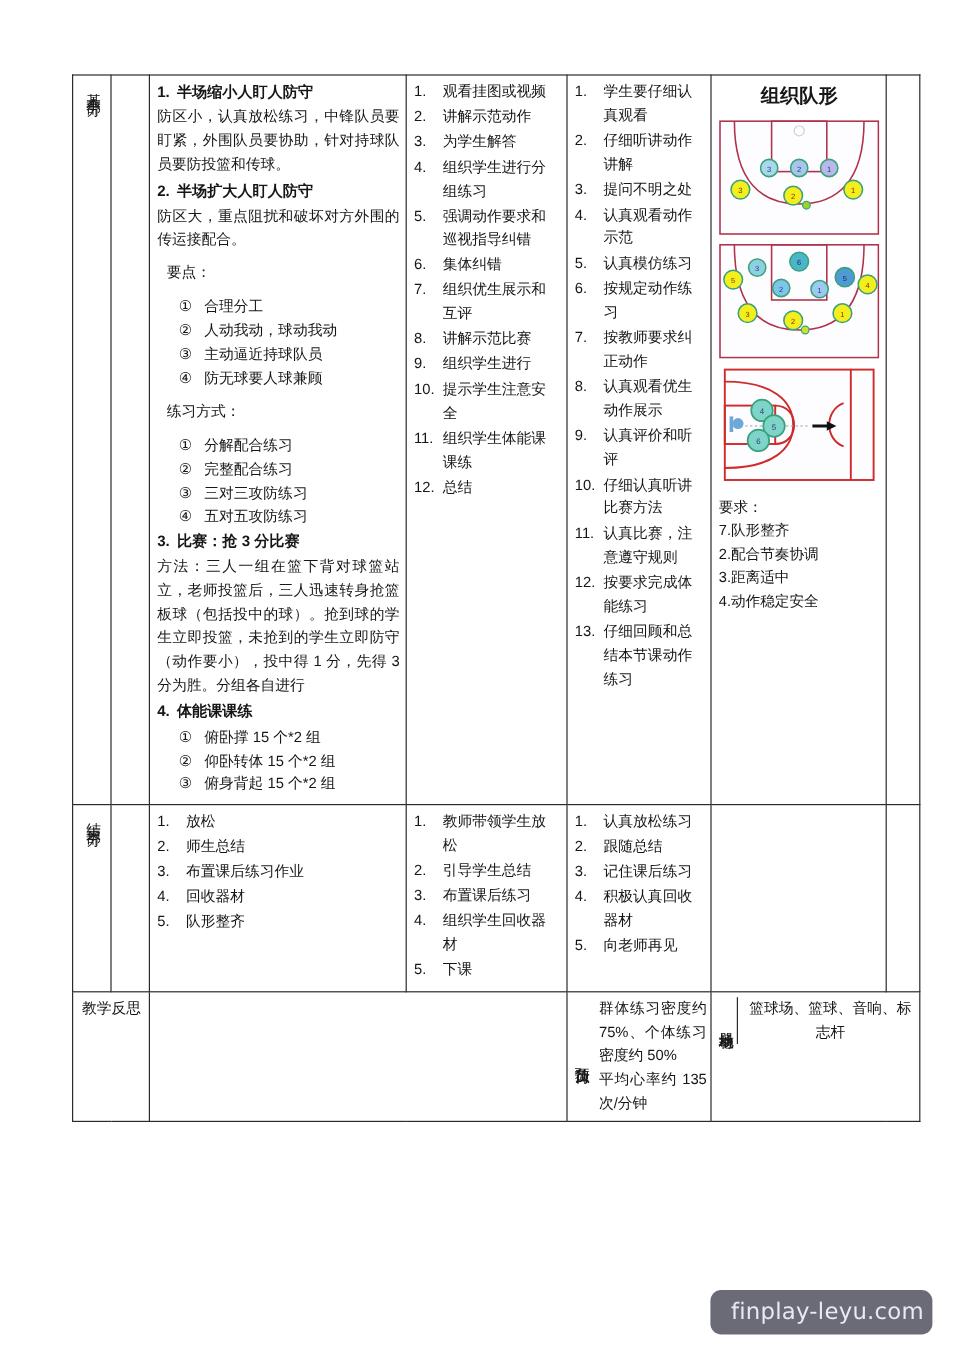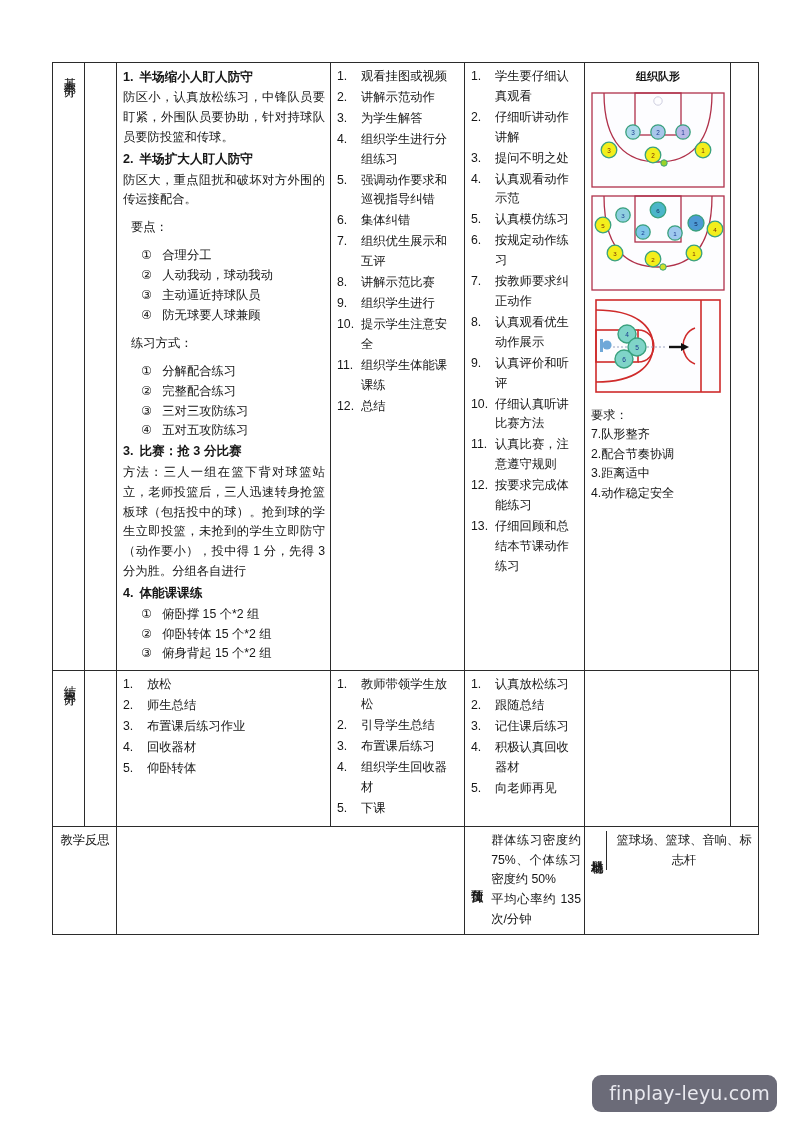--- a/index.html
+++ b/index.html
@@ -7,21 +7,21 @@
     width:801px;height:1132px;
     background:#ffffff;
     font-family:"Liberation Sans","DejaVu Sans",sans-serif;
     color:#111;
     position:relative;
     overflow:hidden;
   }
   .sheet{position:absolute;left:0;top:0;width:801px;height:1132px;}
   table.plan{
     position:absolute;
-    left:52px;top:62px;
+    left:60px;top:62px;
     width:706px;
     border-collapse:collapse;
     table-layout:fixed;
   }
   table.plan td{
     border:1px solid #2b2b2b;
     vertical-align:top;
     padding:4px 5px 6px 6px;
     font-size:12.3px;
     line-height:1.62;
@@ -60,21 +60,21 @@
     position:absolute;left:0;top:0;width:19px;
     text-align:left;
   }
   ol.numlist.wide li{padding-left:24px;}
   ol.numlist.wide li .n{width:22px;}
 
   .jtext{text-align:justify;text-justify:inter-ideograph;}
 
   
   .form-title{
-    text-align:center;font-weight:bold;font-size:11px;
+    text-align:center;font-weight:bold;font-size:16px;
     margin:1px 0 6px 0;
   }
   .court-wrap{margin:0 0 7px 0;}
   .req{margin-top:12px;font-size:12.2px;line-height:1.6;}
   .req p{margin:0;}
 
   
   .mid{vertical-align:middle;}
   .tiny-label{
     text-align:center;vertical-align:middle;font-size:12.5px;line-height:1.45;
@@ -326,21 +326,21 @@
         <span style="writing-mode:vertical-rl;text-orientation:upright;margin:0 auto;letter-spacing:3px;">结束部分</span>
       </td>
       <td></td>
 
       <td class="mid">
         <ol class="numlist wide">
           <li><span class="n">1.</span><span>放松</span></li>
           <li><span class="n">2.</span><span>师生总结</span></li>
           <li><span class="n">3.</span><span>布置课后练习作业</span></li>
           <li><span class="n">4.</span><span>回收器材</span></li>
-          <li><span class="n">5.</span><span>仰卧转体</span></li>
+          <li><span class="n">5.</span><span>队形整齐</span></li>
         </ol>
       </td>
 
       <td>
         <ol class="numlist wide">
           <li><span class="n">1.</span><span>教师带领学生放松</span></li>
           <li><span class="n">2.</span><span>引导学生总结</span></li>
           <li><span class="n">3.</span><span>布置课后练习</span></li>
           <li><span class="n">4.</span><span>组织学生回收器材</span></li>
           <li><span class="n">5.</span><span>下课</span></li>

